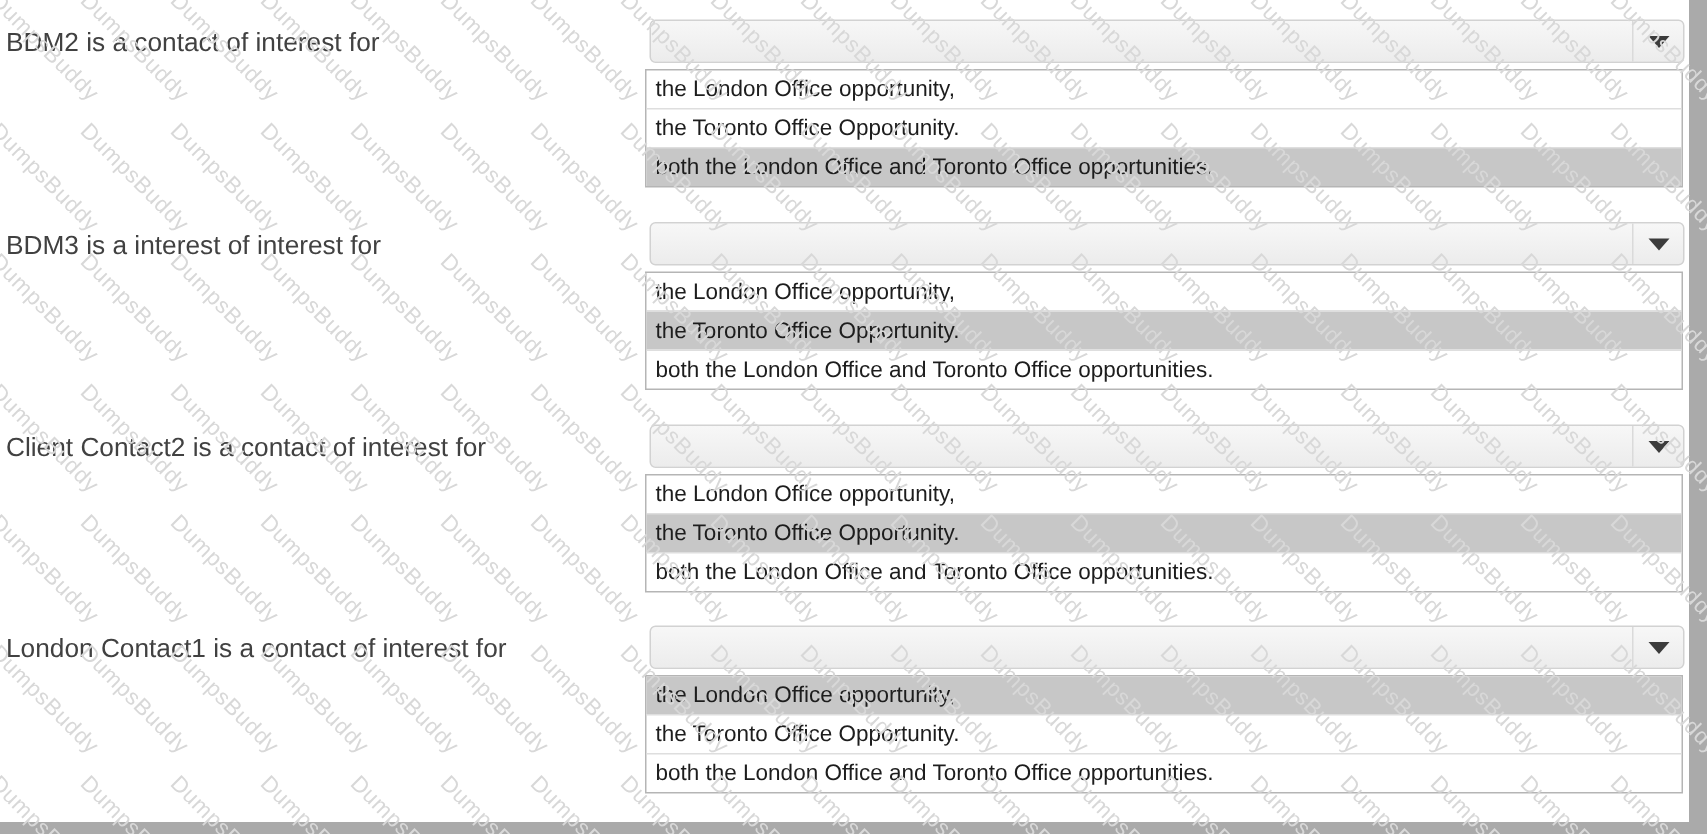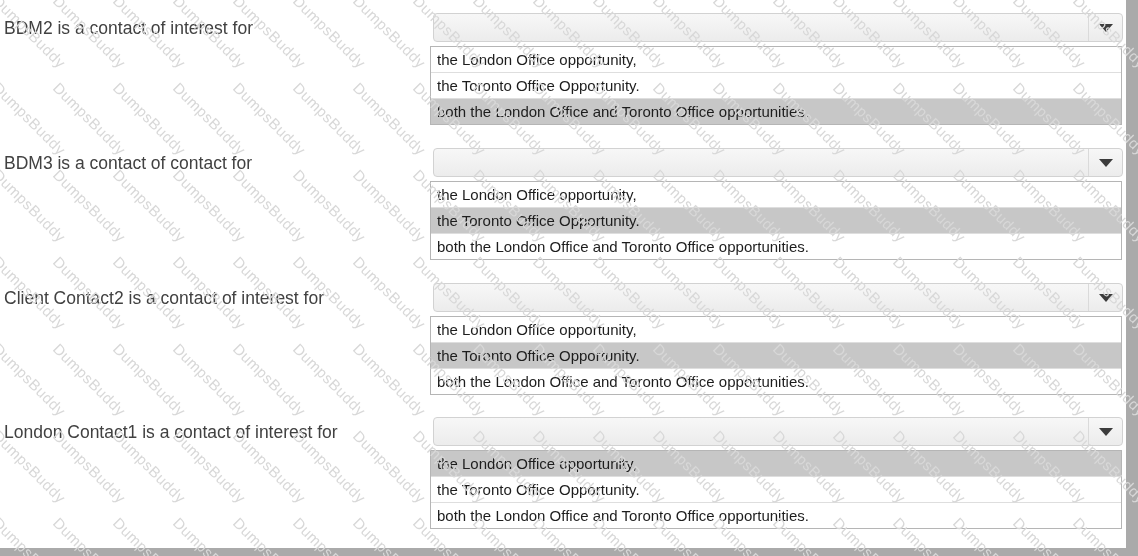--- a/index.html
+++ b/index.html
@@ -73,21 +73,21 @@
       </div>
     </div>
     <div class="list" style="top:46px">
       <div class="opt">the London Office opportunity,</div>
       <div class="opt">the Toronto Office Opportunity.</div>
       <div class="opt selected">both the London Office and Toronto Office opportunities.</div>
     </div>
   </div>
 
   <div>
-    <div class="qlabel" style="top:149px">BDM3 is a contact of contact for</div>
+    <div class="qlabel" style="top:149px">BDM3 is a interest of interest for</div>
     <div class="select" style="top:148px">
       <div class="arrowbox">
         <div class="tri"></div>
       </div>
     </div>
     <div class="list" style="top:181px">
       <div class="opt">the London Office opportunity,</div>
       <div class="opt selected">the Toronto Office Opportunity.</div>
       <div class="opt">both the London Office and Toronto Office opportunities.</div>
     </div>

